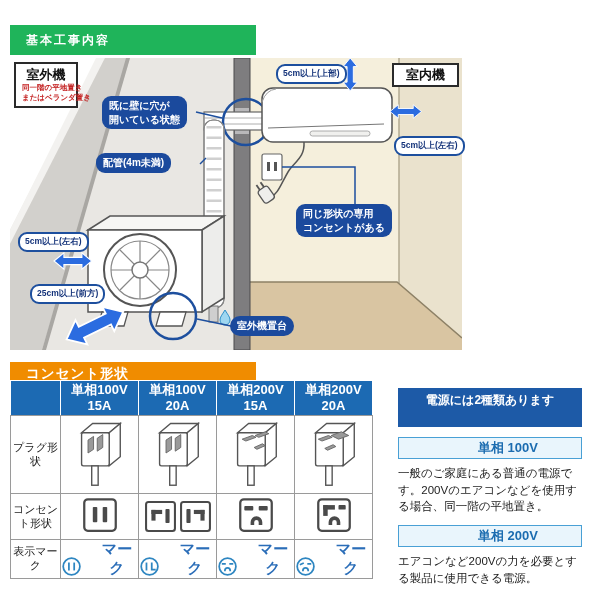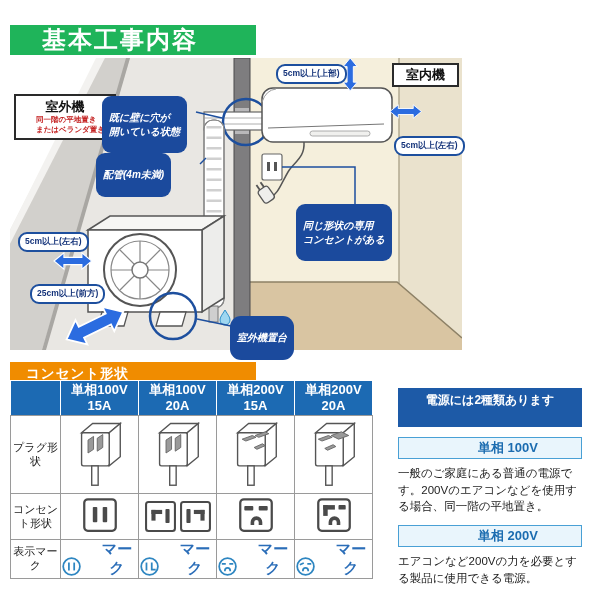--- a/index.html
+++ b/index.html
@@ -6,32 +6,32 @@
     --green:#1fb45a; --orange:#f08c00; --tableblue:#1c6ab3; --panelblue:#1d5aa7;
     --calloutnavy:#1b4a9d; --arrowblue:#2b6ce0; --markblue:#2e86c1;
     --accenttext:#1b6cb0; --labelborder:#1d4f9e; --red:#c42222;
   }
   *{margin:0;padding:0;box-sizing:border-box;}
   body{font-family:"Liberation Sans","DejaVu Sans",sans-serif;background:#fff;}
   .stage{position:relative;width:600px;height:600px;background:#fff;overflow:hidden;}
 
   
   .hdr-green{position:absolute;left:10px;top:25px;width:246px;height:30px;background:var(--green);
-    color:#fff;font-size:24px;font-weight:bold;line-height:30px;padding-left:32px;letter-spacing:2px;}
+    color:#fff;font-size:12px;font-weight:bold;line-height:30px;padding-left:16px;letter-spacing:2px;}
   .hdr-orange{position:absolute;left:10px;top:362px;width:246px;height:24px;background:var(--orange);
     color:#fff;font-size:13.5px;font-weight:bold;line-height:24px;padding-left:16px;letter-spacing:1px;}
 
   
   .diagram{position:absolute;left:10px;top:58px;width:452px;height:292px;}
   .diagram svg.scene{position:absolute;left:0;top:0;}
   .unit-label{position:absolute;background:#fff;border:2px solid #2a2a2a;text-align:center;}
   .unit-label .t{font-size:13px;font-weight:bold;color:#111;line-height:1.25;}
   .unit-label .s{font-size:7.5px;font-weight:bold;color:var(--red);line-height:1.3;white-space:nowrap;}
   .callout{position:absolute;background:var(--calloutnavy);color:#fff;font-size:10px;font-weight:bold;
-    border-radius:9px;padding:15px 7px;line-height:1.35;white-space:nowrap;font-style:italic;}
+    border-radius:9px;padding:3px 7px;line-height:1.35;white-space:nowrap;}
   .clearance{position:absolute;background:#fff;border:2px solid var(--labelborder);color:#14337a;
     font-size:8.5px;font-weight:bold;border-radius:9px;padding:2px 5px;white-space:nowrap;}
 
   
   .ctable{position:absolute;left:10px;top:380px;width:362px;border-collapse:collapse;table-layout:fixed;}
   .ctable td,.ctable th{border:1px solid #9a9a9a;background:#fff;text-align:center;vertical-align:middle;padding:0;}
   .ctable th{background:var(--tableblue);border:1px solid #fff;border-bottom:1px solid #9a9a9a;
     color:#fff;font-size:13px;font-weight:bold;line-height:1.25;height:35px;}
   .ctable col.lbl{width:50px;}
   .ctable col.dat{width:78px;}
@@ -132,21 +132,21 @@
       </g>
 
       <g fill="#2b6ce0" stroke="#ffffff" stroke-width="1.2">
         <use href="#dbl" transform="translate(348,0) rotate(90) scale(0.78)"></use>
         <use href="#dbl" transform="translate(380,46) scale(0.75)"></use>
         <use href="#dbl" transform="translate(44,194) scale(0.9)"></use>
         <use href="#dbl" transform="translate(50,268) rotate(-26) scale(1.5)"></use>
       </g>
     </svg>
 
-    <div class="unit-label" style="left:4px;top:4px;width:102px;padding:3px 20px;margin-top:32px;">
+    <div class="unit-label" style="left:4px;top:4px;width:64px;padding:3px 6px;">
       <div class="t">室外機</div>
       <div class="s">同一階の平地置き</div>
       <div class="s">またはベランダ置き</div>
     </div>
     <div class="unit-label" style="left:382px;top:5px;width:67px;padding:2px 0;">
       <div class="t">室内機</div>
     </div>
 
     <div class="callout" style="left:92px;top:38px;">
       <div>既に壁に穴が</div>

